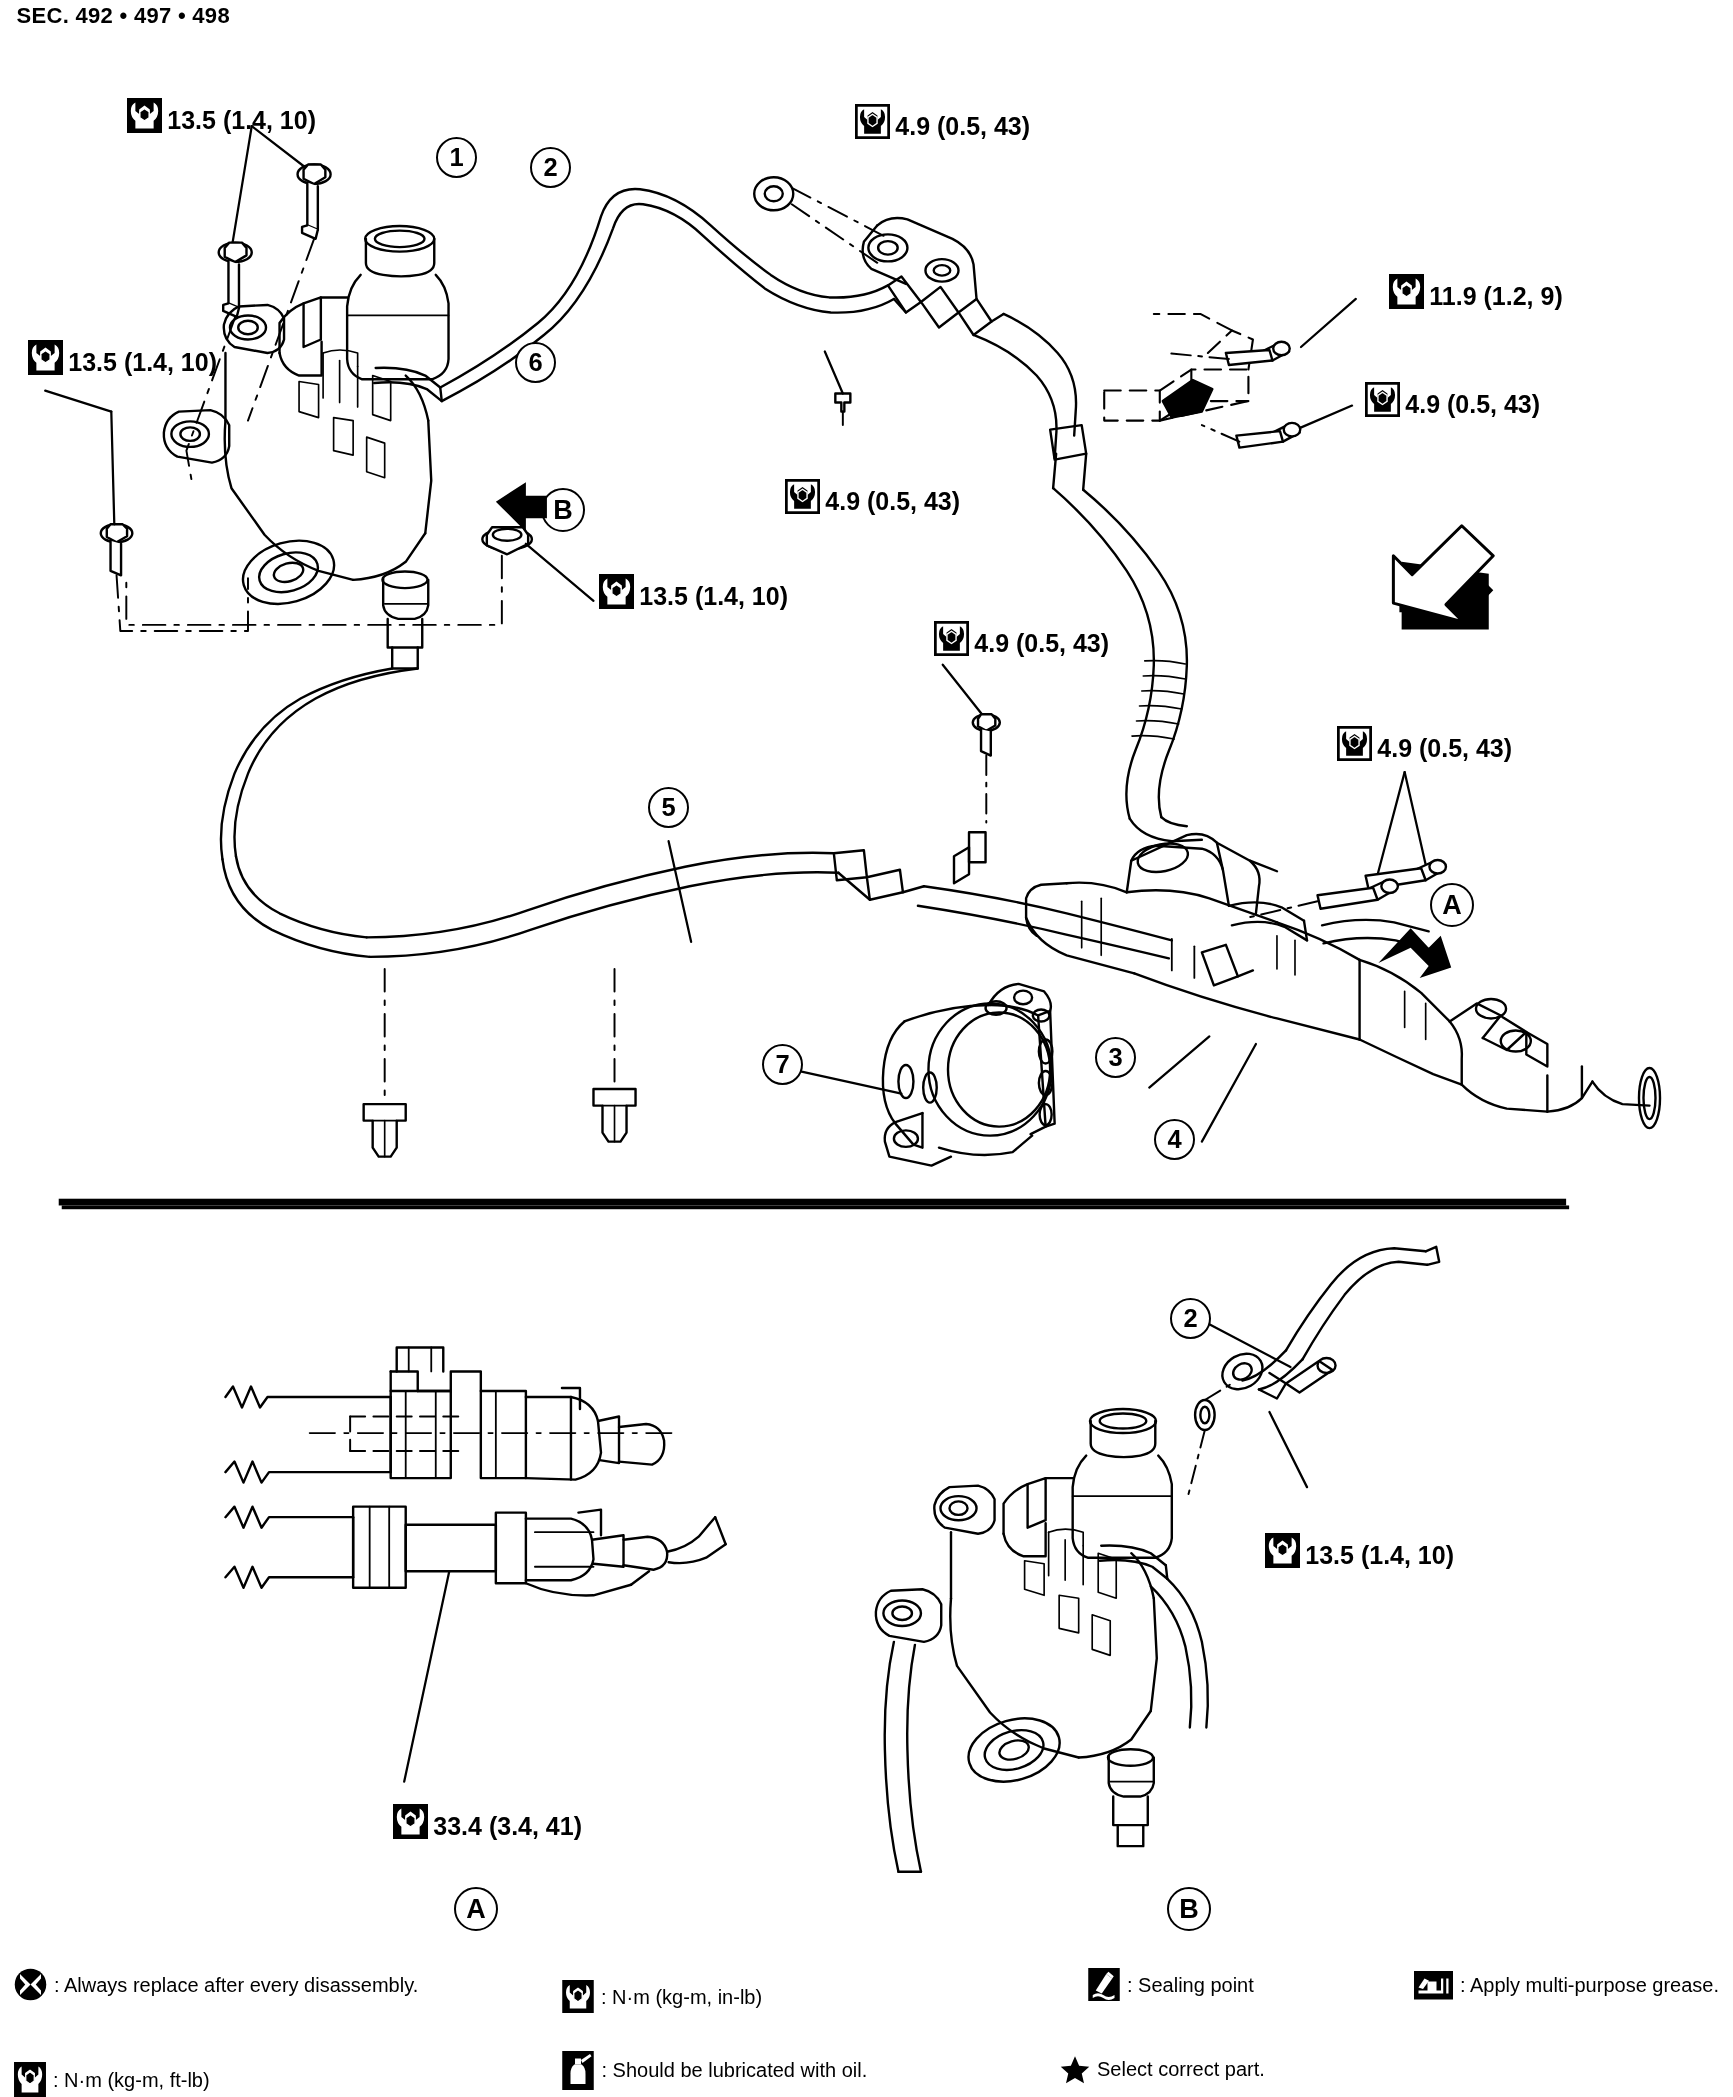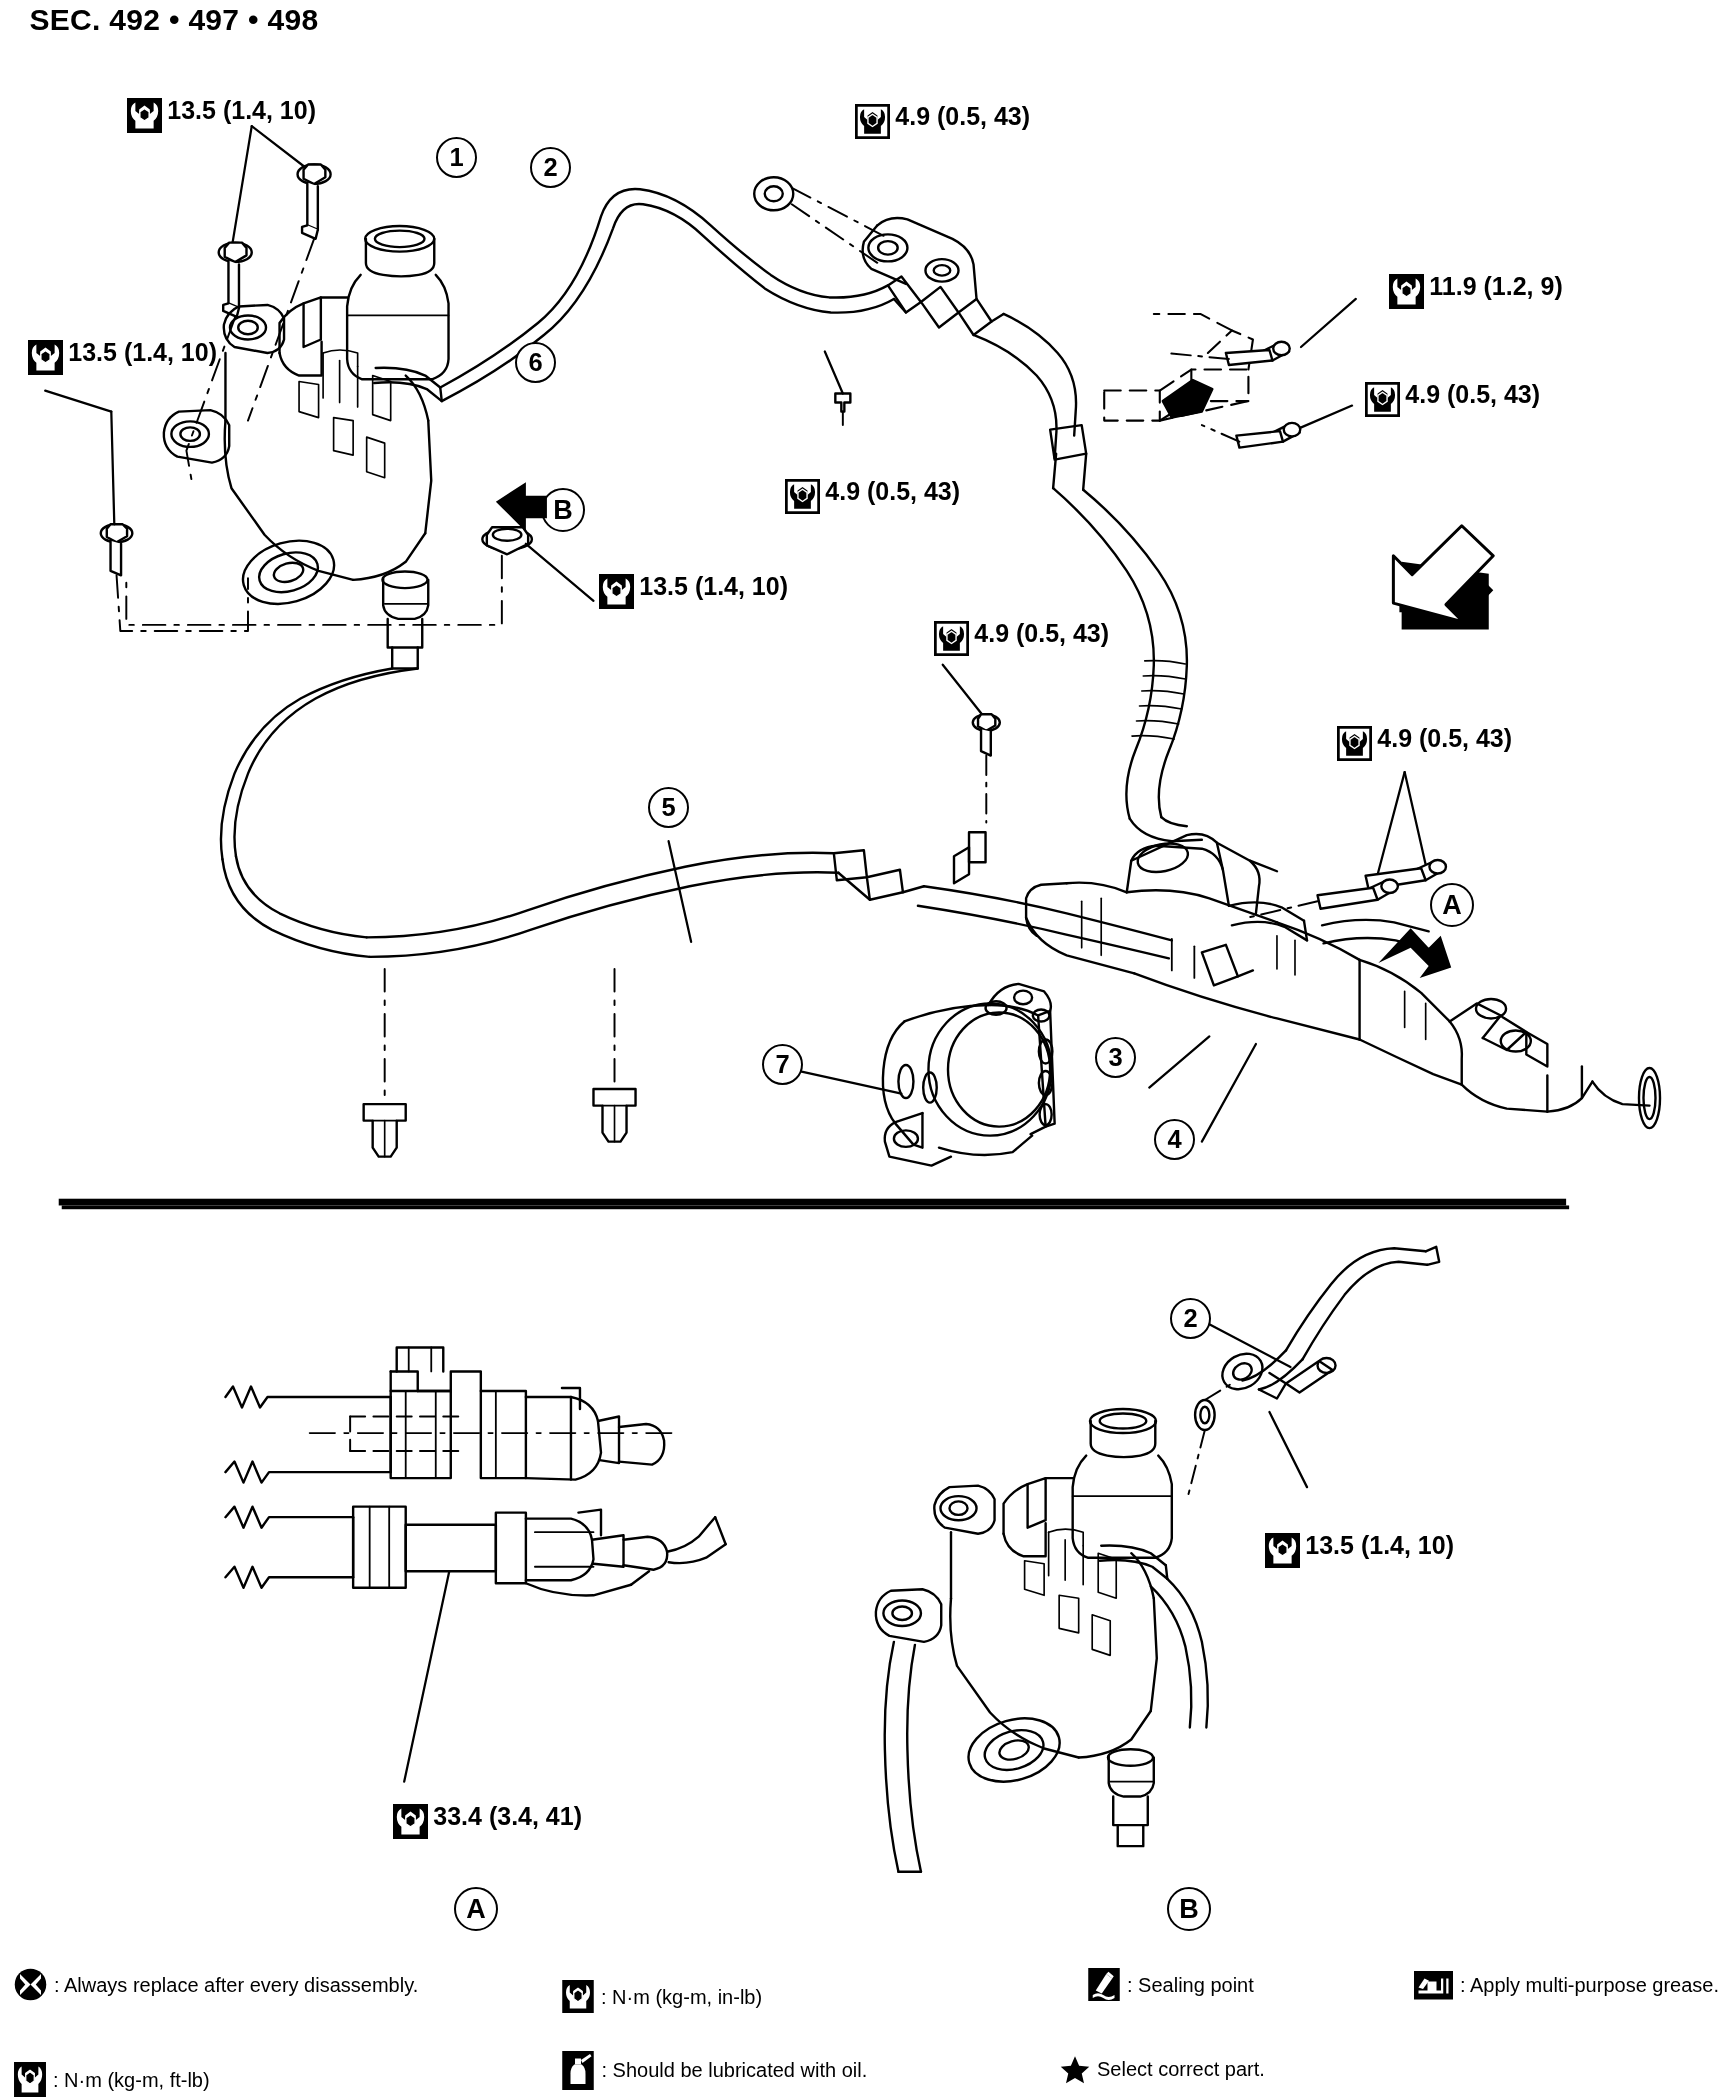--- a/index.html
+++ b/index.html
@@ -13,40 +13,39 @@
     position: relative;
     width: 1733px;
     height: 2097px;
     background: #ffffff;
     overflow: hidden;
   }
   
   #section-header {
     position: absolute;
     left: 16.5px; top: 3px;
-    font-size: 30px;
+    font-size: 22px;
     font-weight: bold;
     letter-spacing: 0.3px;
     color: #000;
     white-space: nowrap;
-    margin-left: 13px;
   }
   
   .canvas {
     position: absolute;
     left: 0; top: 0;
     width: 1733px; height: 2097px;
   }
   .canvas svg { display: block; }
 
   
   .torque-label {
     position: absolute;
     display: flex;
-    align-items: flex-start;
+    align-items: flex-end;
     gap: 5.3px;
     white-space: nowrap;
     padding-left: 16px;
   }
   .torque-label .tq-text {
     font-size: 25px;
     font-weight: bold;
     color: #000;
     line-height: 1;
   }

